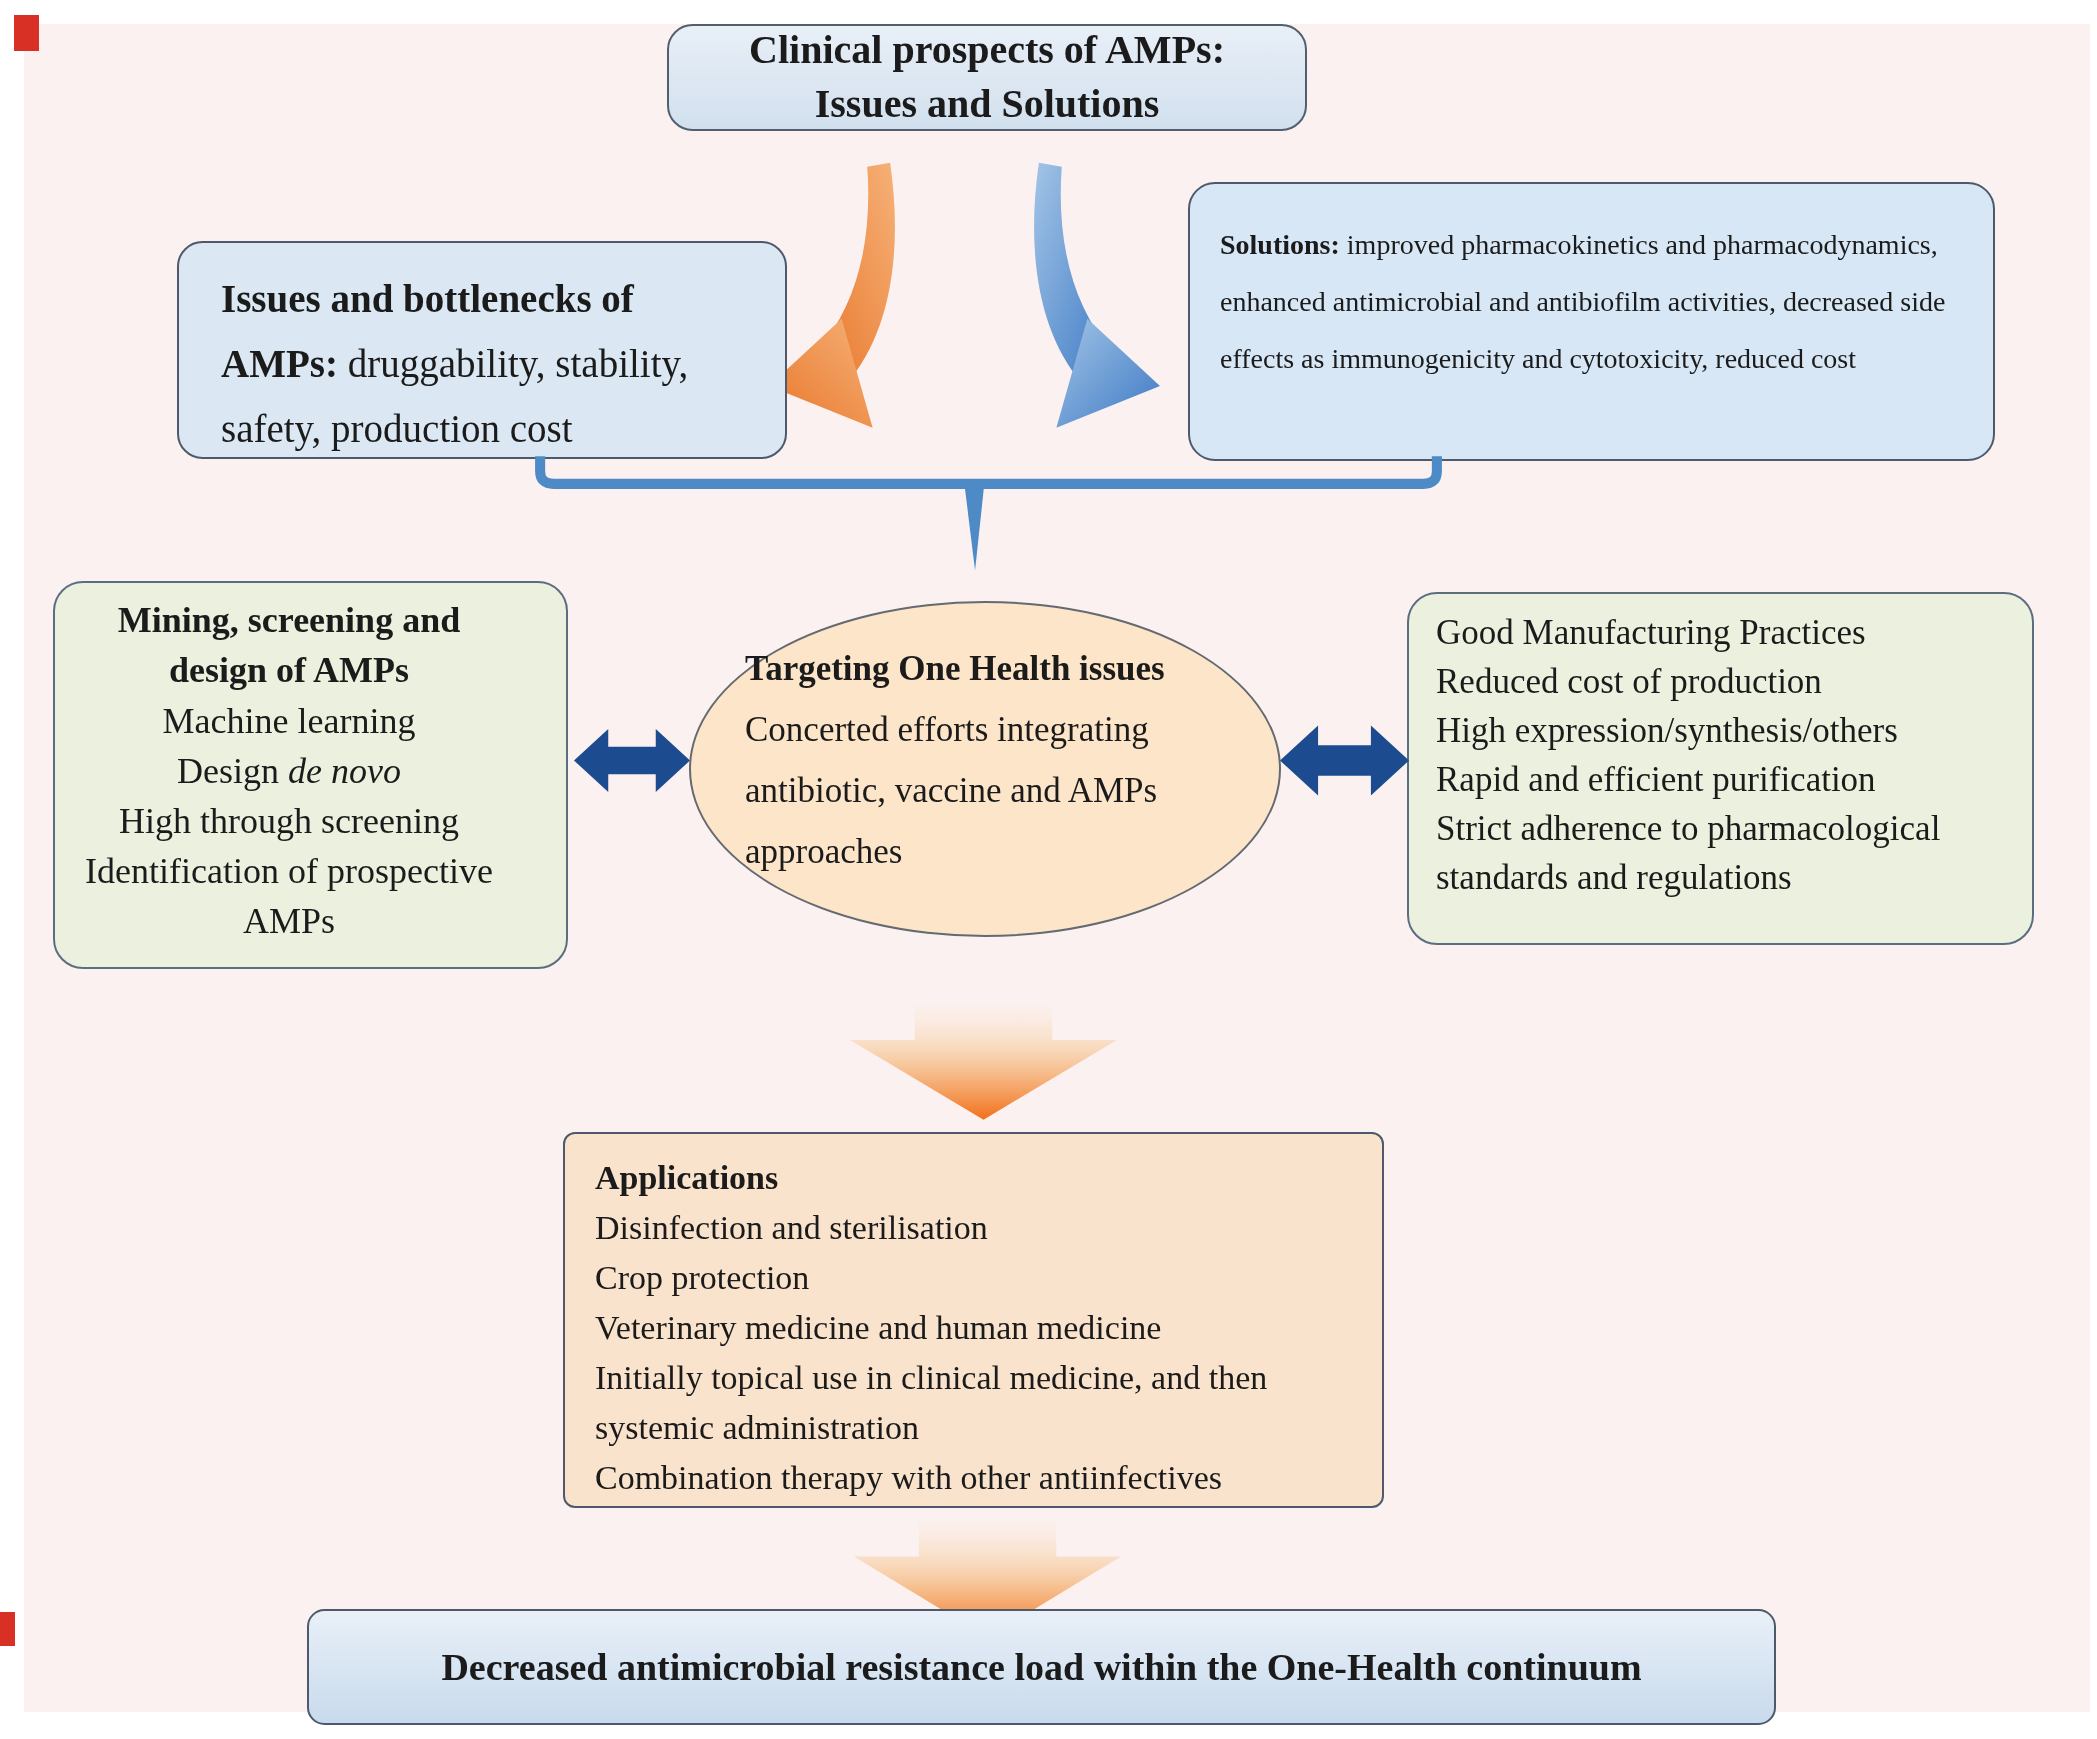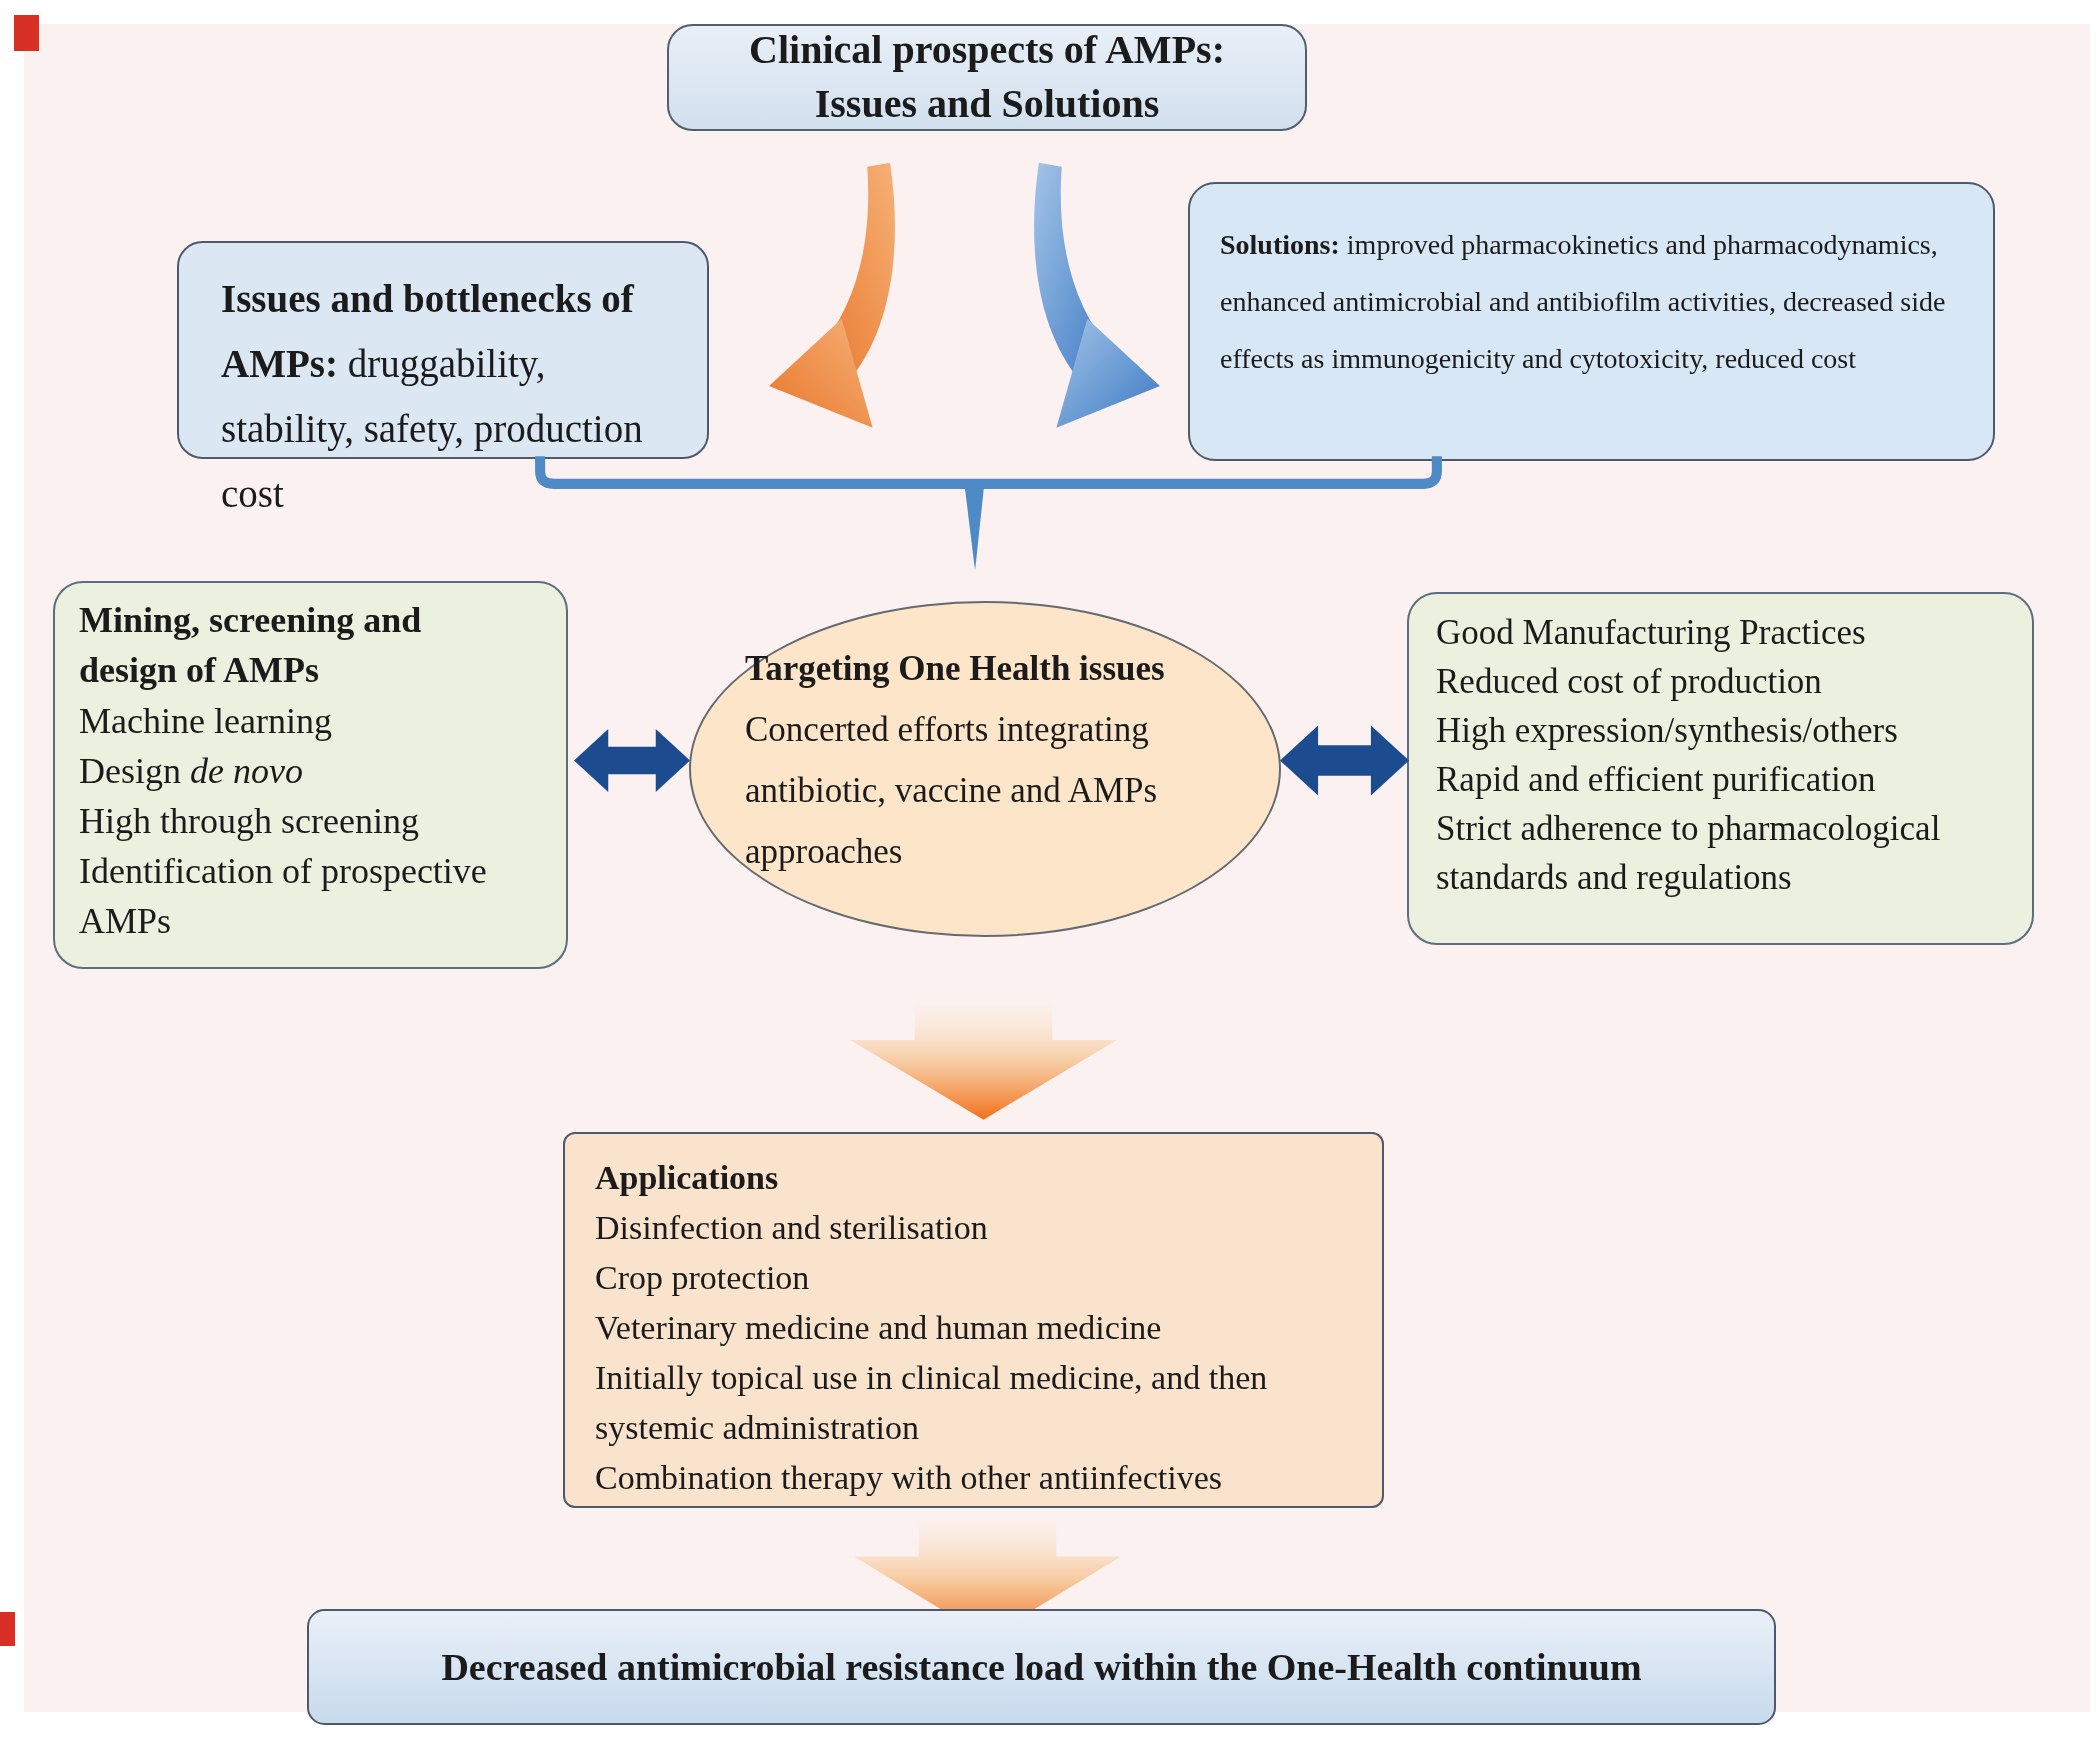--- a/index.html
+++ b/index.html
@@ -19,35 +19,35 @@
 
   .top-box{
     left:667px;top:23.6px;width:640px;height:107px;border-radius:25.6px;
     background:linear-gradient(#e8eff7,#d2e0ee);
     display:flex;flex-direction:column;justify-content:center;align-items:center;
     font-size:40px;font-weight:700;line-height:54px;text-align:center;
     border-color:#525f6e;
   }
 
   .issues-box{
-    left:177px;top:241px;width:532px;height:218px;border-radius:25.6px;
+    left:177px;top:241px;width:610px;height:218px;border-radius:25.6px;
     background:#dbe8f4;padding:23px 42px 0 42px;
     font-size:39px;line-height:65px;
   }
   .solutions-box{
     left:1188px;top:182px;width:807px;height:279px;border-radius:27px;
     background:#d8e7f5;padding:32px 27px 0 30px;
     font-size:28px;line-height:57px;
   }
 
   .mining-box{
     left:53px;top:581px;width:515px;height:388px;border-radius:30px;
     background:#ecf1df;border-color:#5b6e80;
     padding:12px 67px 0 24px;
-    font-size:36px;line-height:50px;
+    font-size:36px;line-height:50px;text-align:center;
   }
   .mining-box .title{margin-bottom:1.3px;}
 
   .ellipse{
     position:absolute;left:689px;top:601px;width:592px;height:336px;
     border-radius:50%;background:#fce5c8;border:2.7px solid #646a70;
     box-sizing:border-box;padding:35px 53px 0 54px;
     font-size:35px;line-height:61px;
   }
 

